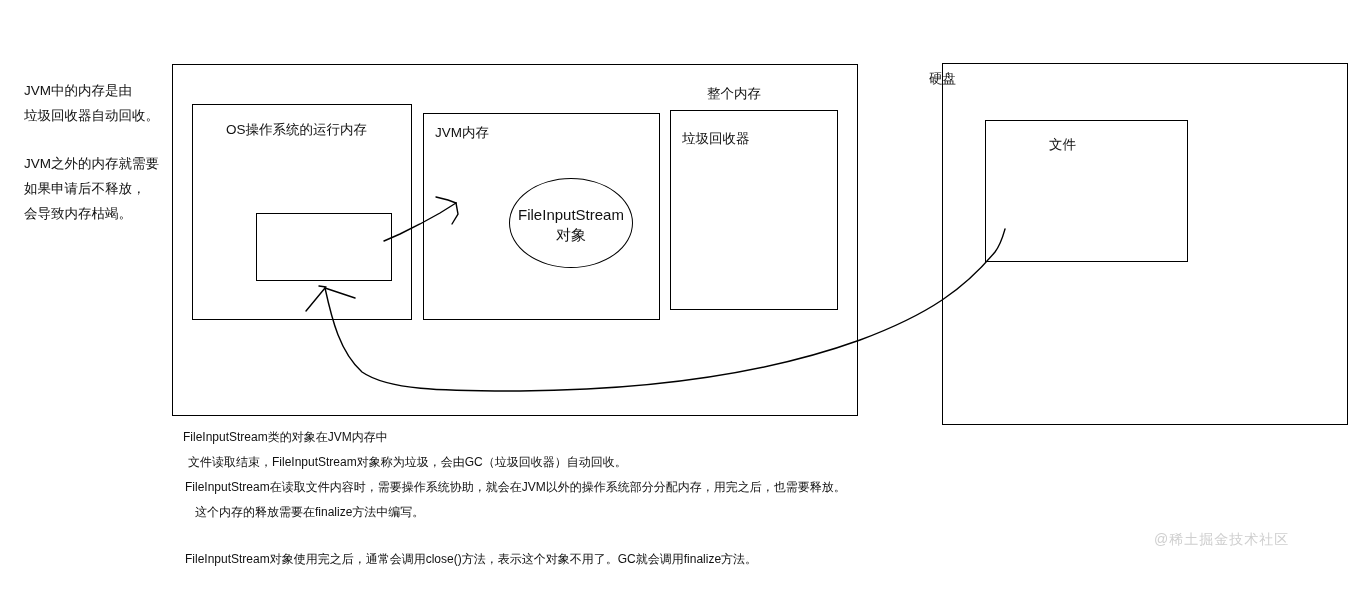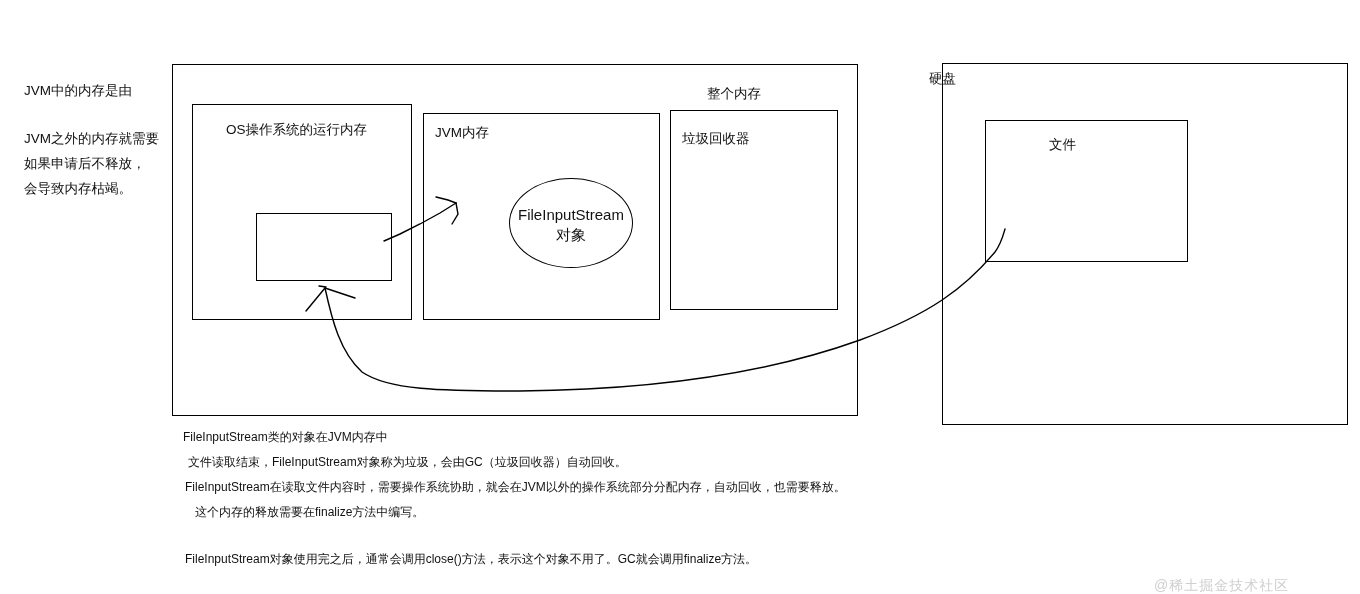--- a/index.html
+++ b/index.html
@@ -106,35 +106,36 @@
   .bottom-text .l2 { padding-left: 5px; }
   .bottom-text .l3 { padding-left: 2px; }
   .bottom-text .l4 { padding-left: 12px; }
   .bottom-text .spacer { height: 22px; }
   .bottom-text .l5 { padding-left: 2px; }
 
   
   #watermark {
     position: absolute;
     left: 1154px;
-    top: 577px;
+    top: 531px;
     font-size: 14px;
     color: #cfcfcf;
     letter-spacing: 1px;
     white-space: nowrap;
   }
 </style>
 </head>
 <body>
 
 <div class="canvas">
 
   <div class="left-notes">
     <div class="para">
       <div>JVM中的内存是由</div>
+      <div>垃圾回收器自动回收。</div>
     </div>
     <div class="gap"></div>
     <div class="para">
       <div>JVM之外的内存就需要</div>
       <div>如果申请后不释放，</div>
       <div>会导致内存枯竭。</div>
     </div>
   </div>
 
   <div class="box" id="main-memory-box"></div>
@@ -177,21 +178,21 @@
 
       <path d="M 306 311 L 325 288" fill="none" stroke="#000" stroke-width="1.4" stroke-linecap="round"></path>
       <path d="M 355 298 L 325 288" fill="none" stroke="#000" stroke-width="1.4" stroke-linecap="round"></path>
       <path d="M 319 286 L 326 287" fill="none" stroke="#000" stroke-width="1.4" stroke-linecap="round"></path>
     </g>
   </svg>
 
   <div class="bottom-text">
     <div class="l1">FileInputStream类的对象在JVM内存中</div>
     <div class="l2">文件读取结束，FileInputStream对象称为垃圾，会由GC（垃圾回收器）自动回收。</div>
-    <div class="l3">FileInputStream在读取文件内容时，需要操作系统协助，就会在JVM以外的操作系统部分分配内存，自动回收，也需要释放。</div>
+    <div class="l3">FileInputStream在读取文件内容时，需要操作系统协助，就会在JVM以外的操作系统部分分配内存，用完之后，也需要释放。</div>
     <div class="l4">这个内存的释放需要在finalize方法中编写。</div>
     <div class="spacer"></div>
     <div class="l5">FileInputStream对象使用完之后，通常会调用close()方法，表示这个对象不用了。GC就会调用finalize方法。</div>
   </div>
 
   <div id="watermark">@稀土掘金技术社区</div>
 
 </div>
 
 </body></html>

